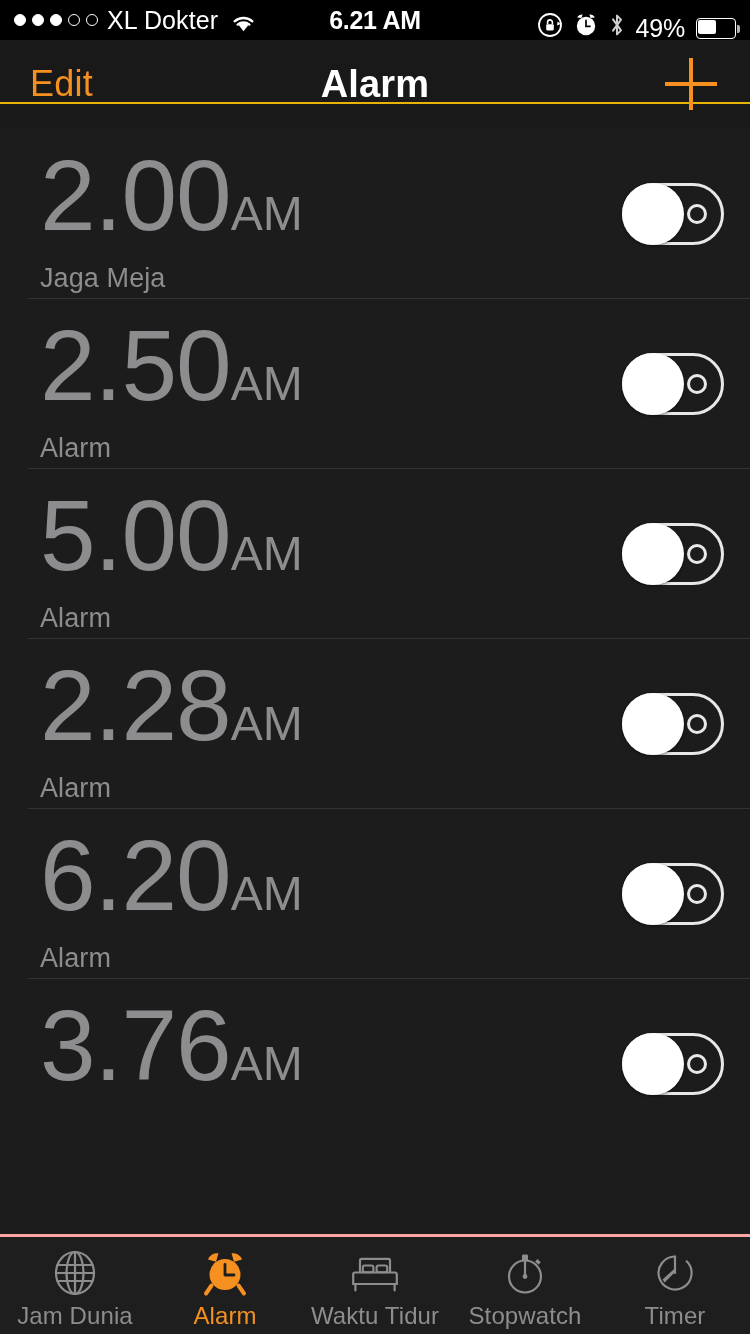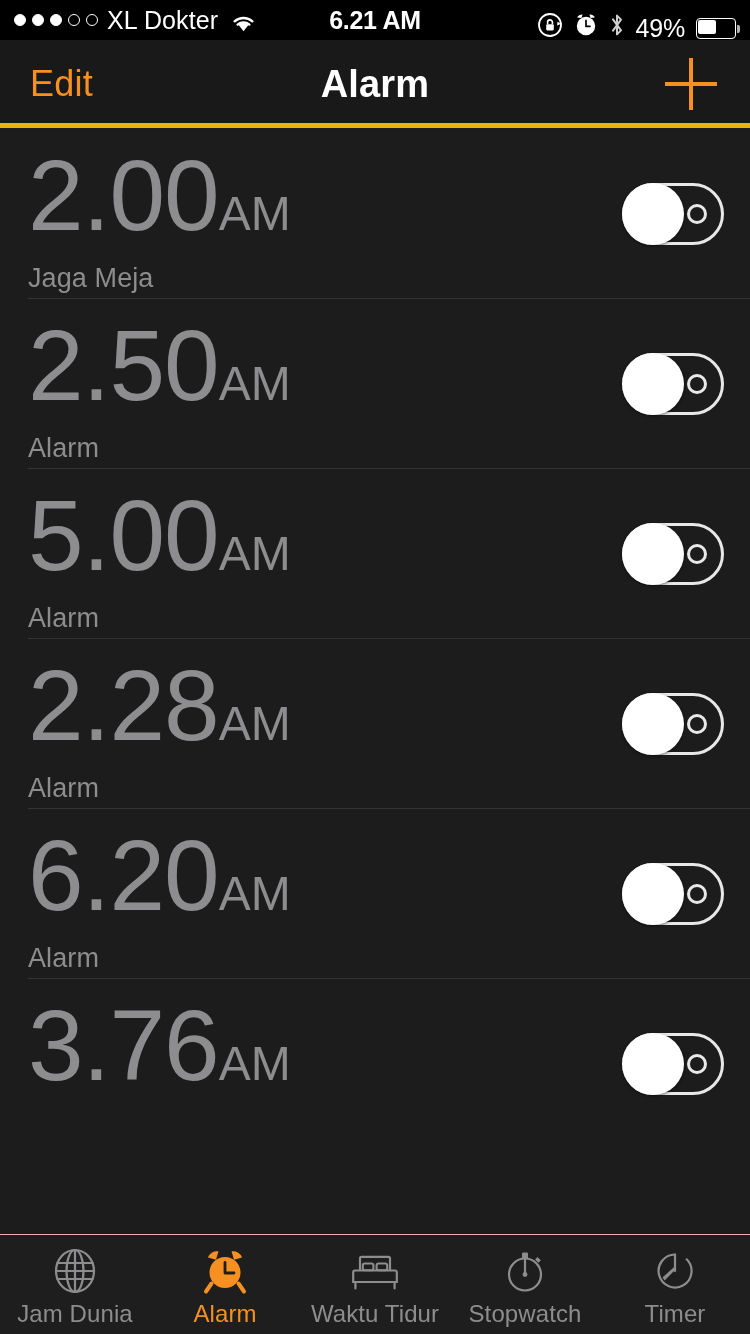--- a/index.html
+++ b/index.html
@@ -55,23 +55,23 @@
     background:#fff; border-radius:0 2px 2px 0; opacity:.7;
   }
   .battery .fill {
     position:absolute; left:2.4px; top:2.4px; height:14.5px;
     width:17px; background:#fff; border-radius:2px;
   }
 
   
   #nav-bar {
     position:absolute; top:40px; left:0;
-    width:750px; height:88px;
+    width:750px; height:64px;
     background:#191919;
-    border-bottom:5px solid #eab308;
+    border-bottom:2px solid #eab308;
     z-index:30;
   }
   #nav-edit {
     position:absolute; left:30px; top:0; height:88px;
     display:flex; align-items:center;
     color:#f59021; font-size:36px; letter-spacing:0.2px;
     cursor:pointer; background:none; border:none;
     font-family:"Liberation Sans", sans-serif;
   }
   #nav-title {
@@ -101,21 +101,21 @@
     height:170px;
     width:750px;
     background:#1c1c1c;
     cursor:pointer;
   }
   .alarm-row .divider {
     position:absolute; left:28px; right:0; bottom:0;
     height:1px; background:#333333;
   }
   .alarm-text {
-    position:absolute; left:28px; top:14px;
+    position:absolute; left:40px; top:14px;
   }
   .alarm-time {
     display:block;
     font-size:100px;
     line-height:104px;
     font-weight:300;
     color:#8d8d8f;
     letter-spacing:-1px;
     white-space:nowrap;
   }
@@ -156,21 +156,21 @@
     width:20px; height:20px;
     border:3px solid #e8e8e8;
     border-radius:50%;
   }
 
   
   #tab-bar {
     position:absolute; bottom:0; left:0;
     width:750px; height:100px;
     background:#1e1e1e;
-    border-top:1px solid #fca5a5;
+    border-top:3px solid #fca5a5;
     display:flex;
     z-index:50;
   }
   .tab-item {
     flex:1;
     display:flex; flex-direction:column;
     align-items:center; justify-content:flex-start;
     padding-top:9px;
     cursor:pointer;
   }

